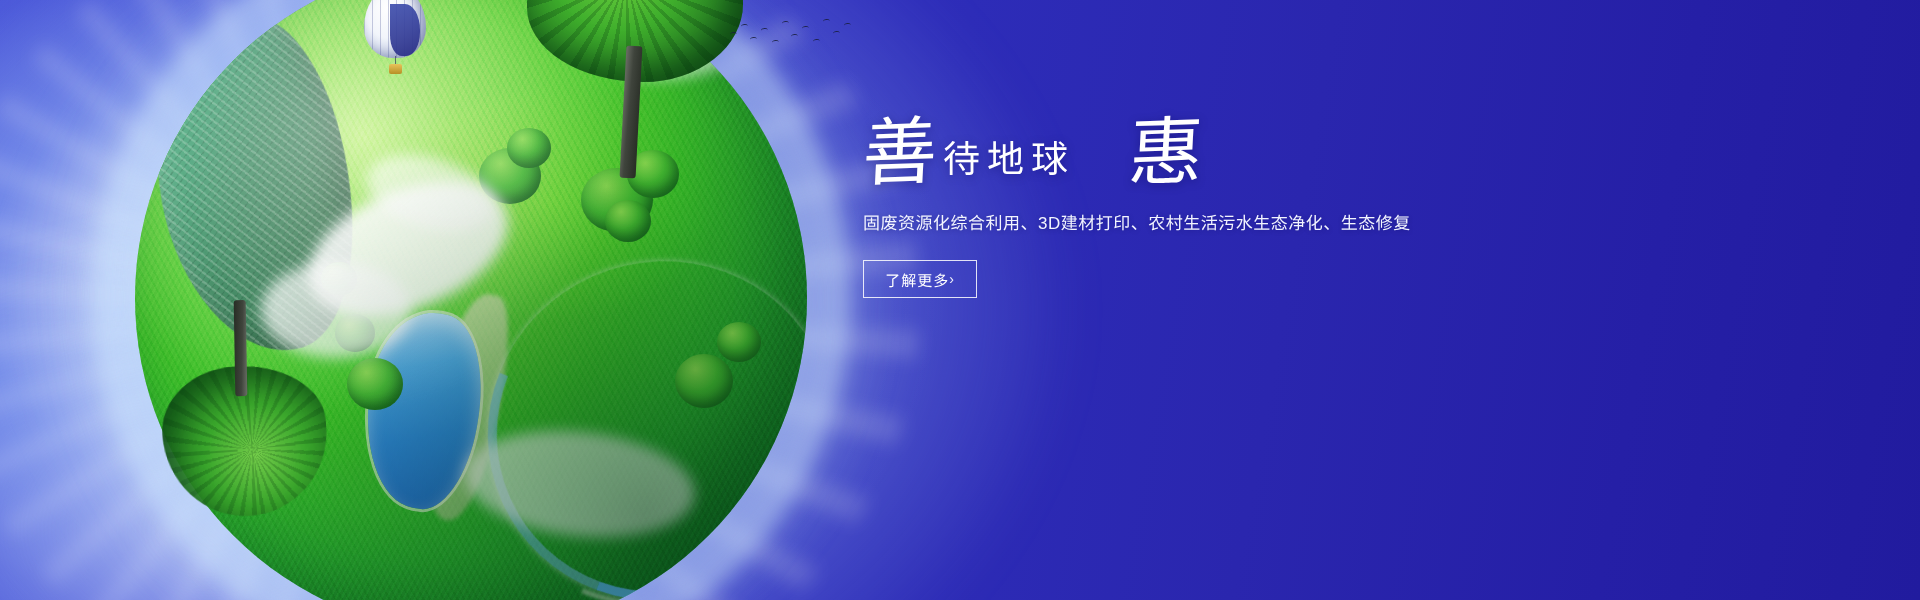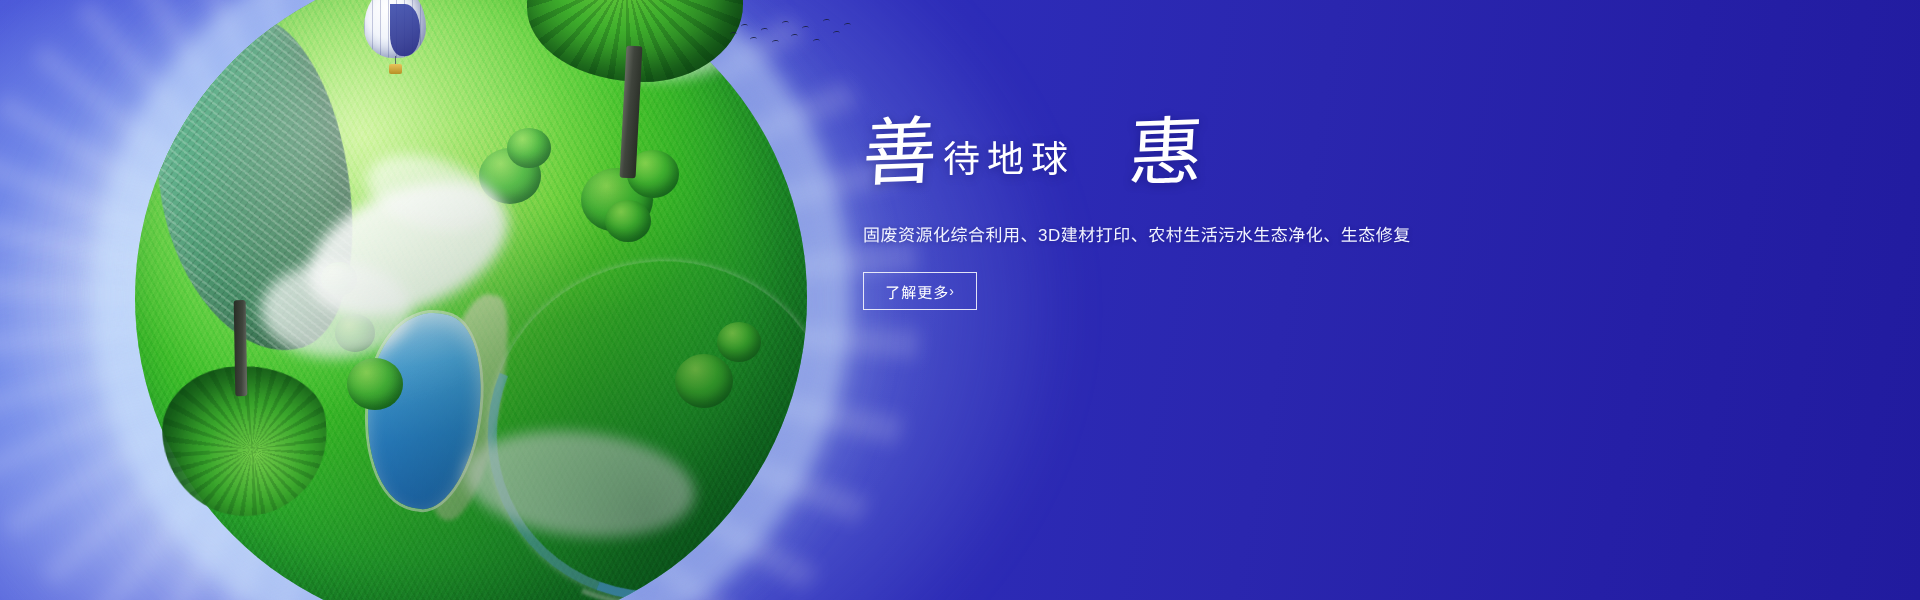--- a/index.html
+++ b/index.html
@@ -196,21 +196,21 @@
     font-size:37px;letter-spacing:7px;line-height:1;padding-bottom:11px;
     font-family:Liberation Serif, serif;
   }
   .phrase-gap{width:54px;}
   .subtitle{
     margin-top:18px;color:#ffffff;font-size:24px;letter-spacing:8px;
     font-weight:400;text-shadow:0 1px 6px rgba(10,10,70,.32);
     font-family:"Liberation Sans","DejaVu Sans",sans-serif;
   }
   .desc{
-    margin-top:32px;color:#f2f4ff;font-size:17px;letter-spacing:.5px;
+    margin-top:20px;color:#f2f4ff;font-size:17px;letter-spacing:.5px;
     font-weight:400;text-shadow:0 1px 5px rgba(10,10,70,.3);
   }
   .cta{
     margin-top:26px;display:inline-flex;align-items:center;justify-content:center;
     width:114px;height:38px;
     border:1px solid rgba(255,255,255,.85);background:transparent;
     color:#fff;font-size:15px;letter-spacing:1px;cursor:pointer;
     font-family:"Liberation Sans","DejaVu Sans",sans-serif;
   }
   .cta .chev{font-size:14px;opacity:.92;}

